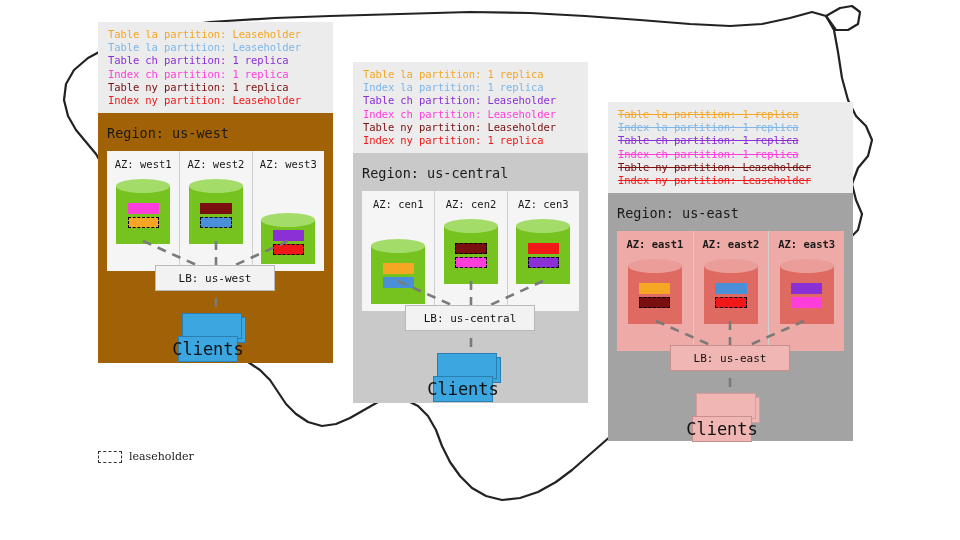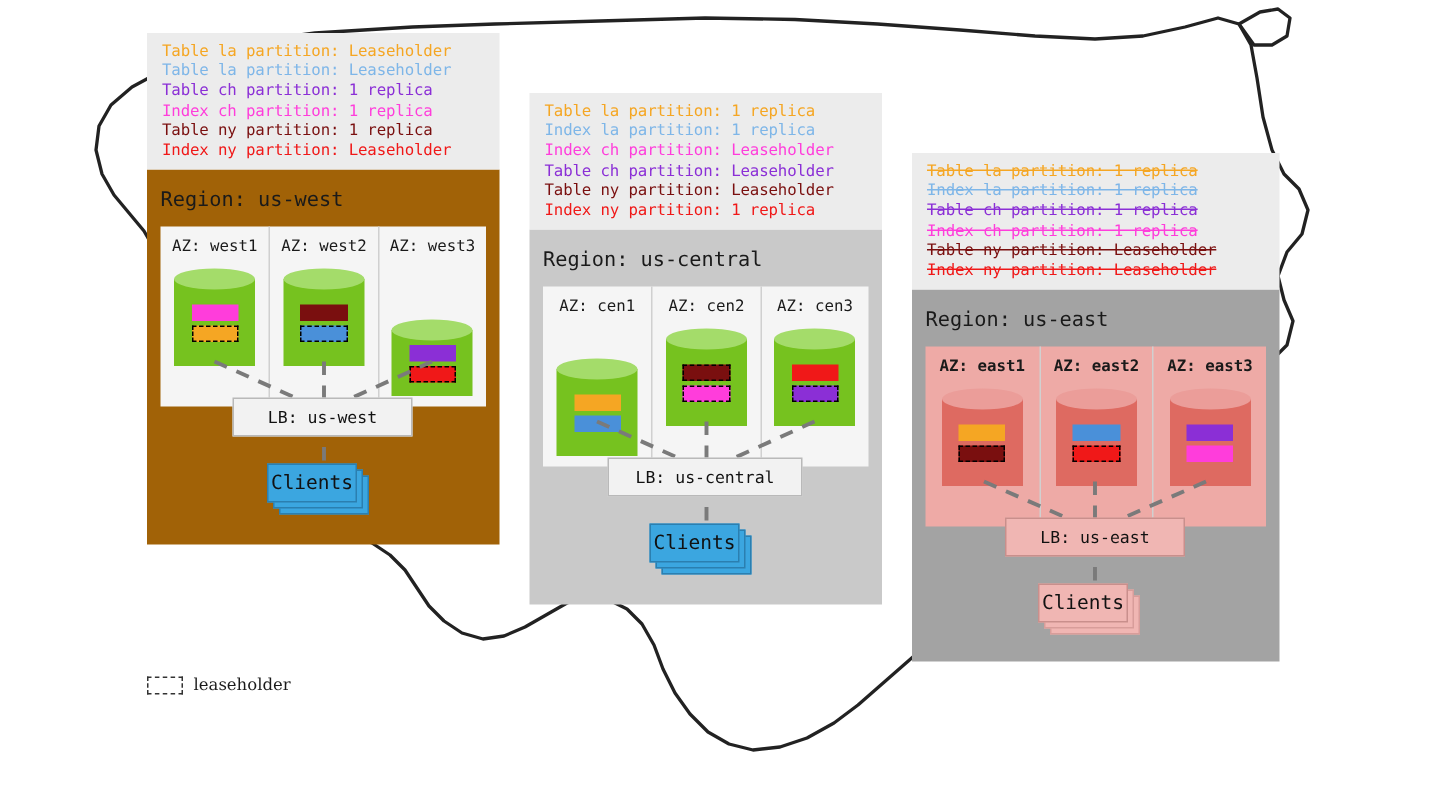--- a/index.html
+++ b/index.html
@@ -39,21 +39,21 @@
 
   
   .conn{position:absolute;pointer-events:none;overflow:visible;}
 
   
   .lb{position:absolute;box-sizing:border-box;background:#f2f2f2;border:1px solid #b9b9b9;
       display:flex;align-items:center;justify-content:center;font-size:11px;color:#111;white-space:nowrap;}
   .clients{position:absolute;}
   .clients .sheet{position:absolute;box-sizing:border-box;}
   .clients .face{position:absolute;box-sizing:border-box;display:flex;align-items:center;
-                 justify-content:center;font-size:13px;white-space:nowrap;}
+                 justify-content:center;font-size:17px;white-space:nowrap;margin-top:27px;}
 
   .clients.blue .sheet{background:#3ba6e0;border:1px solid #2b7fb0;}
   .clients.blue .face{background:#3ba6e0;border:1px solid #2b7fb0;color:#111;}
   .clients.red .sheet{background:#f0b6b3;border:1px solid #d89d9a;}
   .clients.red .face{background:#f0b6b3;border:1px solid #c98f8c;color:#111;}
   .lb.red{background:#f0b6b3;border:1px solid #c98f8c;}
 
   
   .key{position:absolute;display:flex;align-items:center;gap:7px;}
   .key .swatch{width:24px;height:12px;border:1.6px dashed #333;box-sizing:border-box;}
@@ -202,22 +202,22 @@
     <div class="clients blue" style="left:80px;top:196px;width:72px;height:36px;">
       <div class="sheet" style="left:8px;top:8px;width:60px;height:26px;"></div>
       <div class="sheet" style="left:4px;top:4px;width:60px;height:26px;"></div>
       <div class="face" style="left:0;top:0;width:60px;height:26px;">Clients</div>
     </div>
   </div>
 
   <div class="legendbox" style="left:353px;top:62px;width:235px;height:91px;">
     <div class="ln" style="color:#f5a623;">Table la partition: 1 replica</div>
     <div class="ln" style="color:#7eb6e8;">Index la partition: 1 replica</div>
+    <div class="ln" style="color:#8b2fd6;">Table ch partition: Leaseholder</div>
     <div class="ln" style="color:#ff3ddb;">Index ch partition: Leaseholder</div>
-    <div class="ln" style="color:#8b2fd6;">Table ch partition: Leaseholder</div>
     <div class="ln" style="color:#7a0f0f;">Table ny partition: Leaseholder</div>
     <div class="ln" style="color:#f01818;">Index ny partition: 1 replica</div>
   </div>
 
   <div class="region" style="left:608px;top:193px;width:245px;height:248px;background:#a3a3a3;">
     <div class="rtitle" style="left:9px;top:12px;">Region: us-east</div>
 
     <div class="azrow" style="left:9px;top:38px;width:227px;height:120px;background:#eeaaa6;font-weight:bold;">
       <div class="az" style="width:33.34%;">
         <div class="azlabel">AZ: east1</div>

